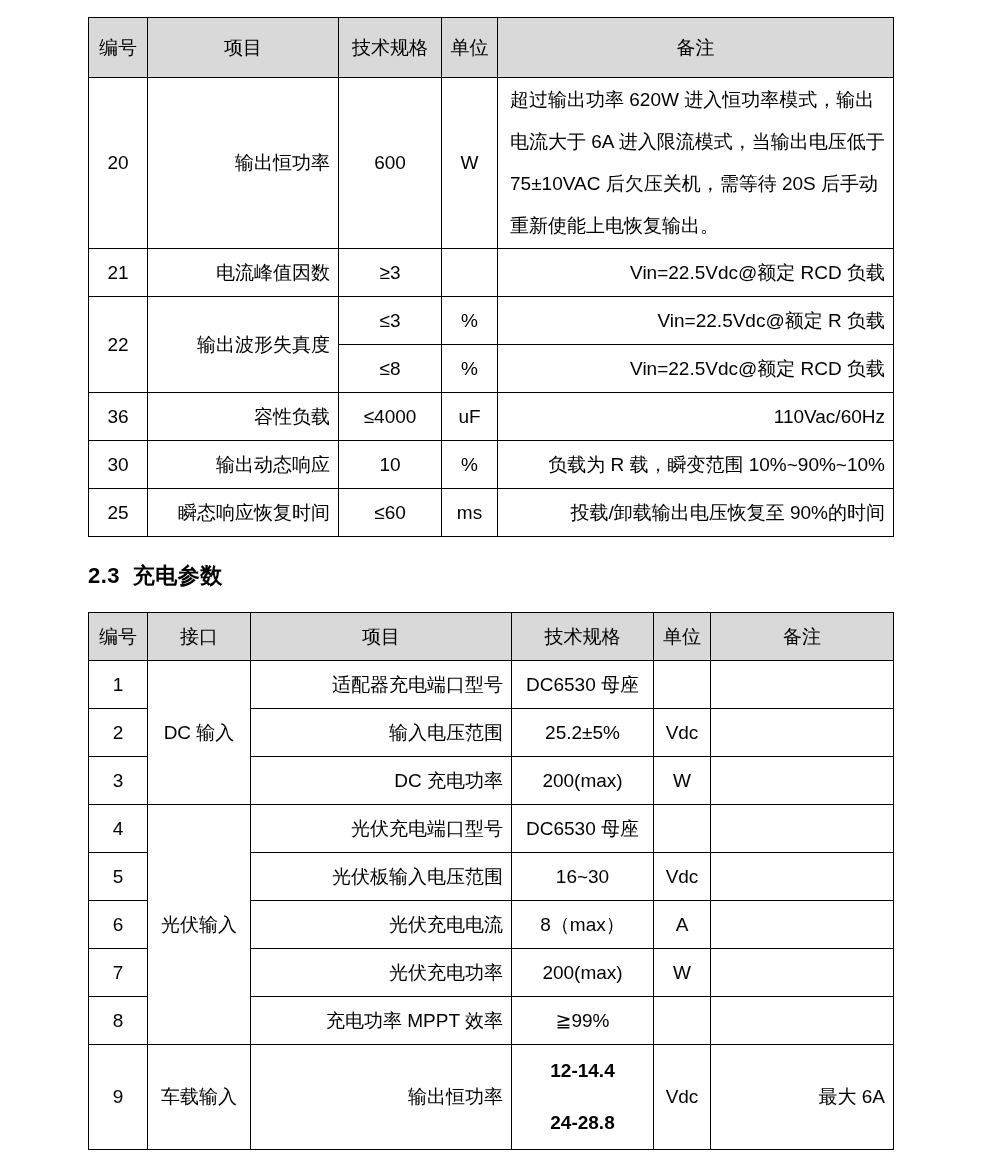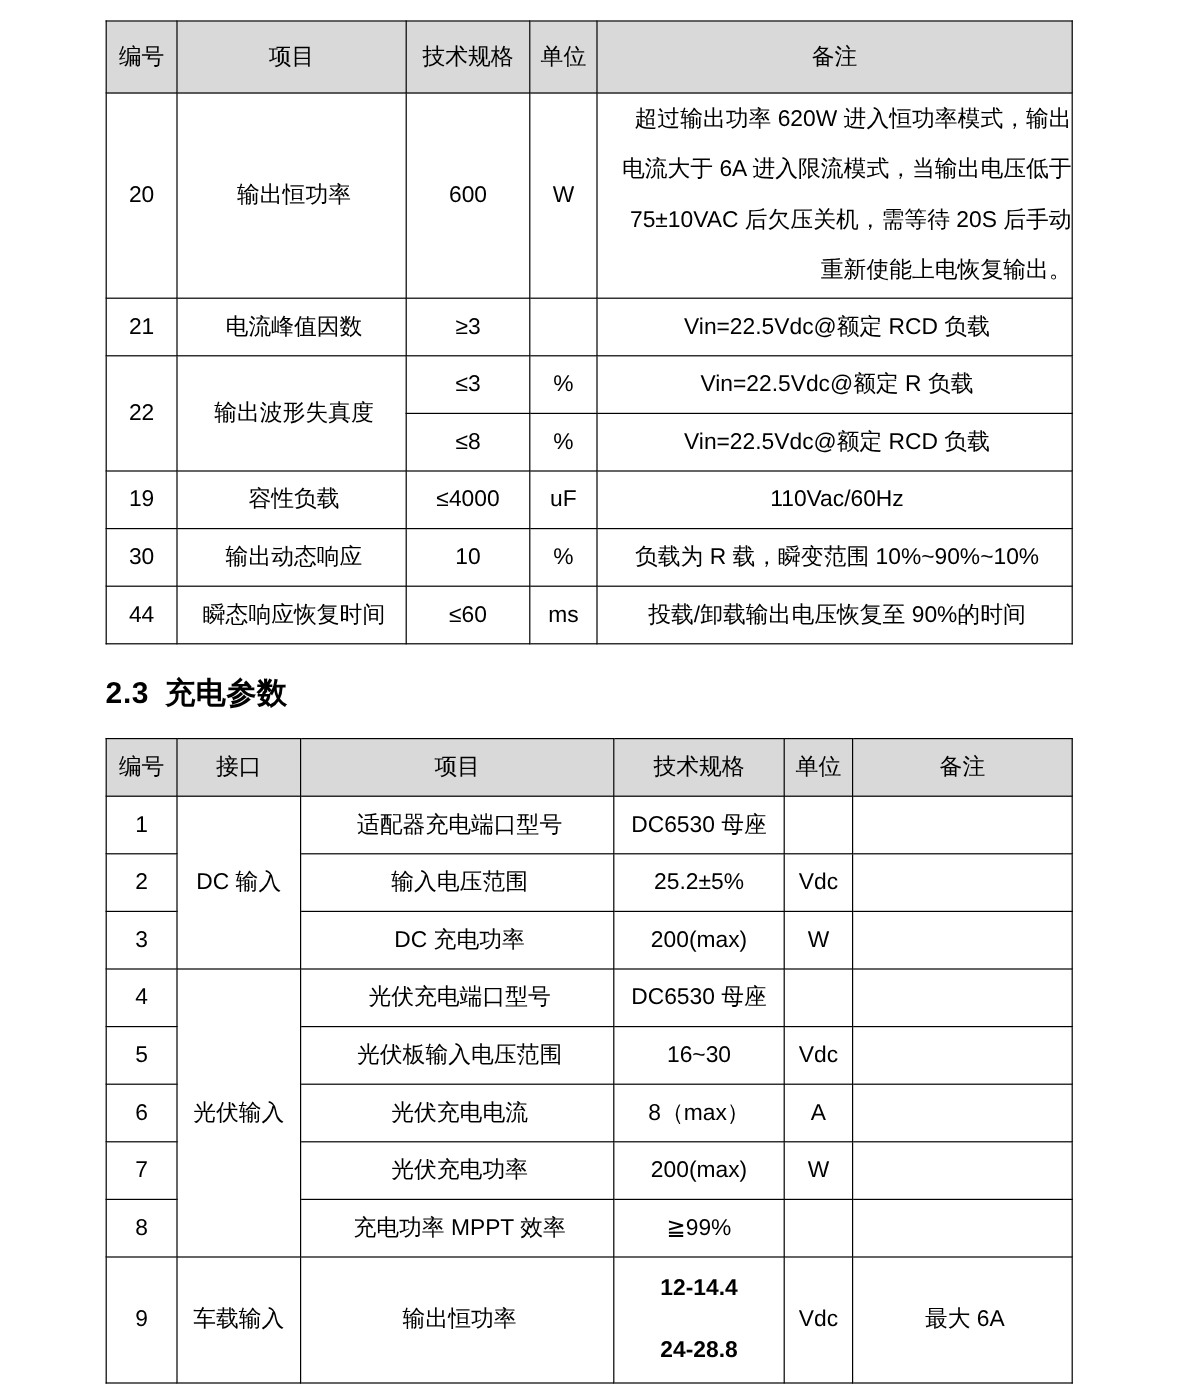--- a/index.html
+++ b/index.html
@@ -37,33 +37,33 @@
     background: #d9d9d9;
     font-weight: 500;
   }
   .t1 thead tr { height: 60px; }
   .t1 tbody tr { height: 48px; }
   .t1 tr.row-20 { height: 171px; }
   .t2 thead tr { height: 48px; }
   .t2 tbody tr { height: 48px; }
   .t2 tr.row-9 { height: 105px; }
   td.cell-left {
-    text-align: center;
+    text-align: right;
     padding-left: 12px;
     padding-right: 8px;
   }
   td.note-multiline {
-    text-align: right;
+    text-align: left;
     padding-left: 12px;
     padding-right: 0;
     line-height: 42px;
   }
   .section-heading {
     margin: 24px 0 21px 0;
-    font-size: 25px;
+    font-size: 22px;
     font-weight: bold;
     letter-spacing: 0.5px;
     word-spacing: 6px;
   }
   .spec-stack div {
     line-height: 52px;
     font-weight: bold;
   }
 </style>
 </head>
@@ -110,35 +110,35 @@
           <td>≤3</td>
           <td>%</td>
           <td class="cell-left">Vin=22.5Vdc@额定 R 负载</td>
         </tr>
         <tr>
           <td>≤8</td>
           <td>%</td>
           <td class="cell-left">Vin=22.5Vdc@额定 RCD 负载</td>
         </tr>
         <tr>
-          <td>19</td>
+          <td>36</td>
           <td class="cell-left">容性负载</td>
           <td>≤4000</td>
           <td>uF</td>
           <td class="cell-left">110Vac/60Hz</td>
         </tr>
         <tr>
           <td>30</td>
           <td class="cell-left">输出动态响应</td>
           <td>10</td>
           <td>%</td>
           <td class="cell-left">负载为 R 载，瞬变范围 10%~90%~10%</td>
         </tr>
         <tr>
-          <td>44</td>
+          <td>25</td>
           <td class="cell-left">瞬态响应恢复时间</td>
           <td>≤60</td>
           <td>ms</td>
           <td class="cell-left">投载/卸载输出电压恢复至 90%的时间</td>
         </tr>
       </tbody>
     </table>
 
     <h2 class="section-heading">2.3 充电参数</h2>
 

